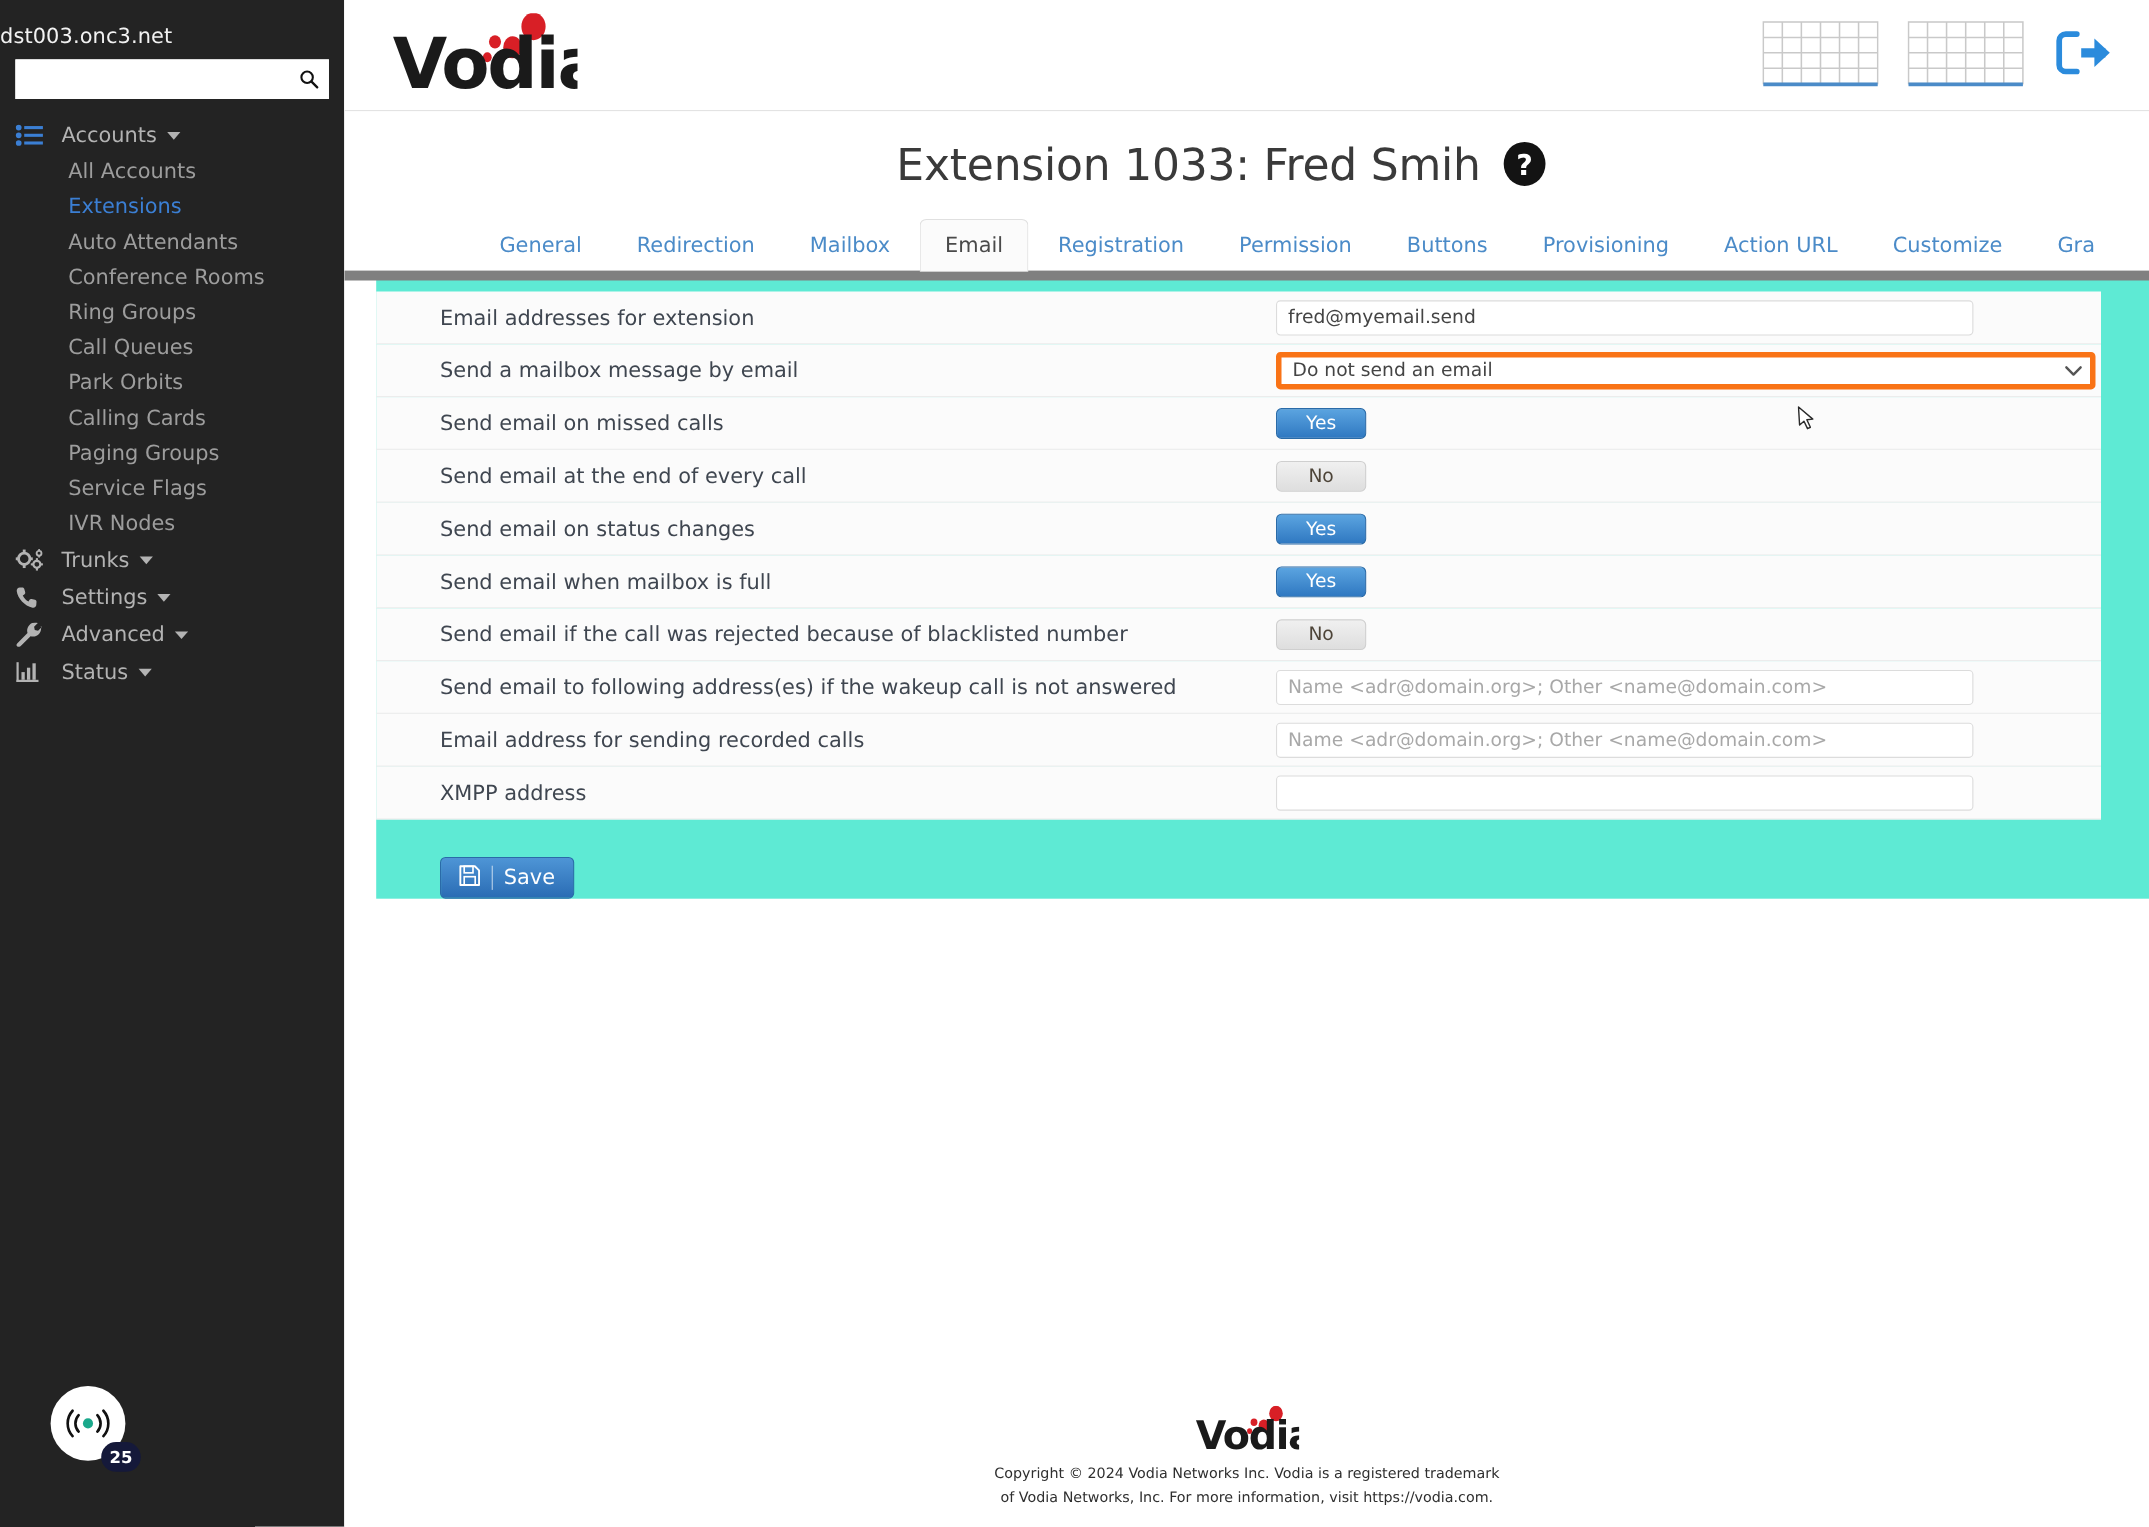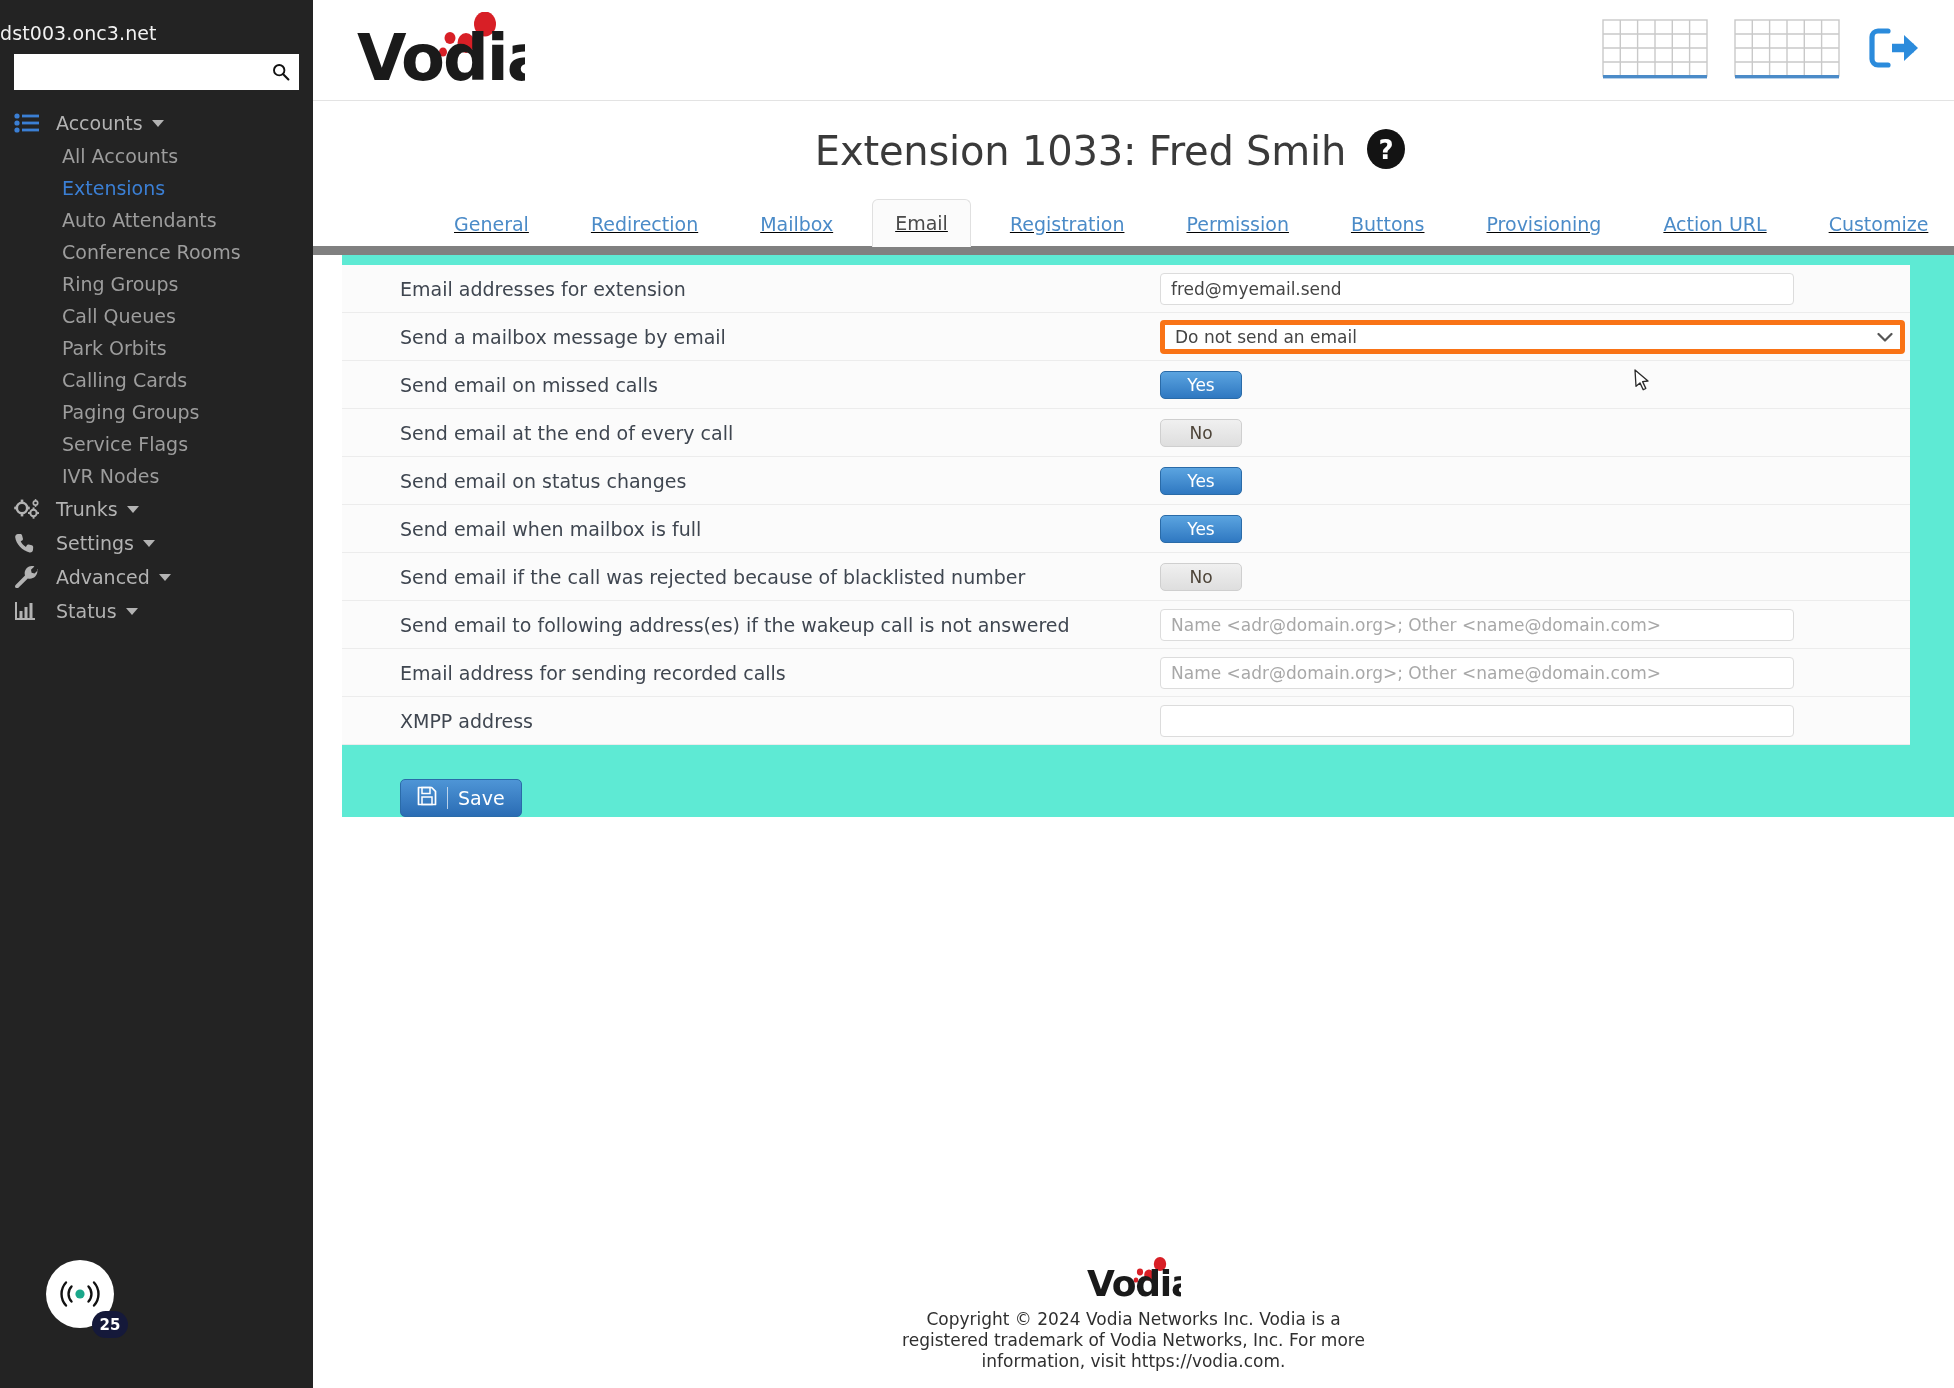--- a/index.html
+++ b/index.html
@@ -128,27 +128,26 @@
     font-size: 40px;
     color: #3a3a3a;
     font-weight: normal;
     font-family: "DejaVu Sans", "Liberation Sans", sans-serif;
     letter-spacing: -.2px;
   }
   .help-icon { cursor: pointer; display: block; }
 
   .tabs-outer { position: relative; margin-top: 24px; padding-left: 0; }
   .tabs {
-    display: flex; align-items: center;
-    gap: 16px;
+    display: flex; align-items: flex-start;
+    gap: 4px;
     padding-left: 118px;
     height: 48px;
     position: relative;
     z-index: 2;
-    text-decoration: underline;
   }
   .tab {
     font-size: 19px;
     color: #4b8bc8;
     padding: 12px 22px;
     cursor: pointer;
     white-space: nowrap;
     border: 1px solid transparent;
     border-bottom: 0;
     line-height: 22px;
@@ -275,21 +274,21 @@
 
   
   .footer {
     position: absolute;
     left: 0; right: 0; bottom: 16px;
     text-align: center;
     color: #3a3a3a;
   }
   .footer-logo { margin: 0 auto 6px auto; display: block; }
   .footer-text {
-    font-size: 17px;
+    font-size: 13px;
     line-height: 21px;
     max-width: 470px;
     margin: 0 auto;
     color: #2f2f2f;
   }
 
   .cursor-arrow { position: absolute; left: 1321px; top: 369px; z-index: 40; pointer-events: none; }
 </style>
 </head>
 <body>

